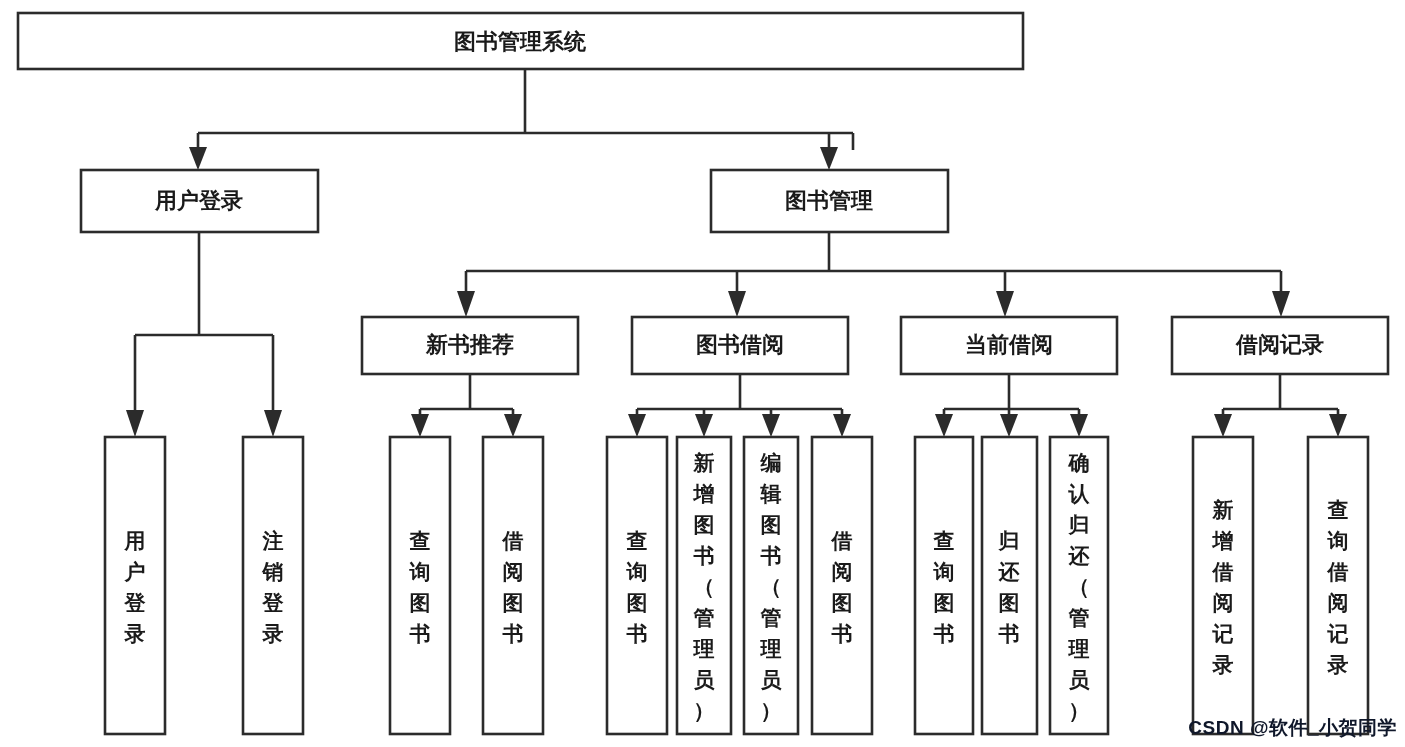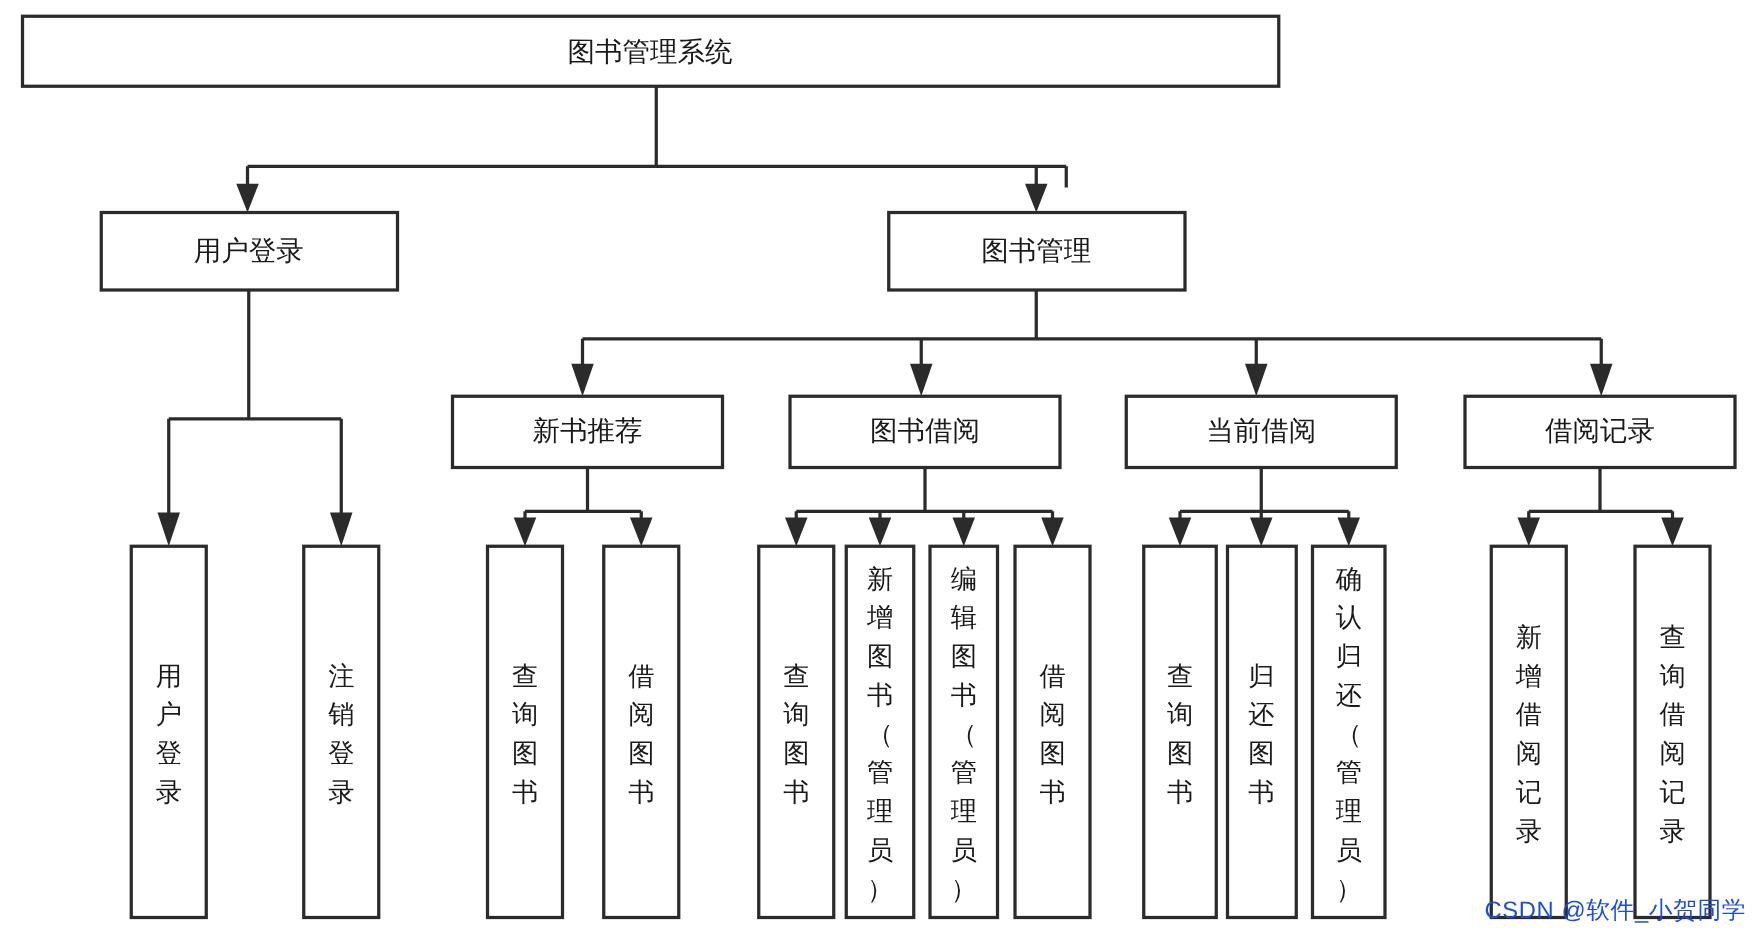--- a/index.html
+++ b/index.html
@@ -12,20 +12,21 @@
     width: 1405px;
     height: 747px;
     overflow: hidden;
     font-family: "Liberation Sans", "DejaVu Sans", sans-serif;
   }
   #diagram-root {
     position: relative;
     width: 1405px;
     height: 747px;
     background: #ffffff;
+    font-weight: bold;
   }
   svg#tree-svg {
     position: absolute;
     left: 0;
     top: 0;
     width: 1405px;
     height: 747px;
     display: block;
   }
   .node-box {
@@ -55,21 +56,21 @@
     font-family: "Liberation Sans", "DejaVu Sans", sans-serif;
     font-size: 21px;
     text-anchor: middle;
   }
   .watermark {
     position: absolute;
     right: 8px;
     bottom: 6px;
     font-family: "Liberation Sans", "DejaVu Sans", sans-serif;
     font-size: 19px;
-    color: #1d4ed8;
+    color: #0f172a;
     white-space: nowrap;
     letter-spacing: 0.5px;
     user-select: none;
   }
 </style>
 </head>
 <body>
 
 <div id="diagram-root">
 

